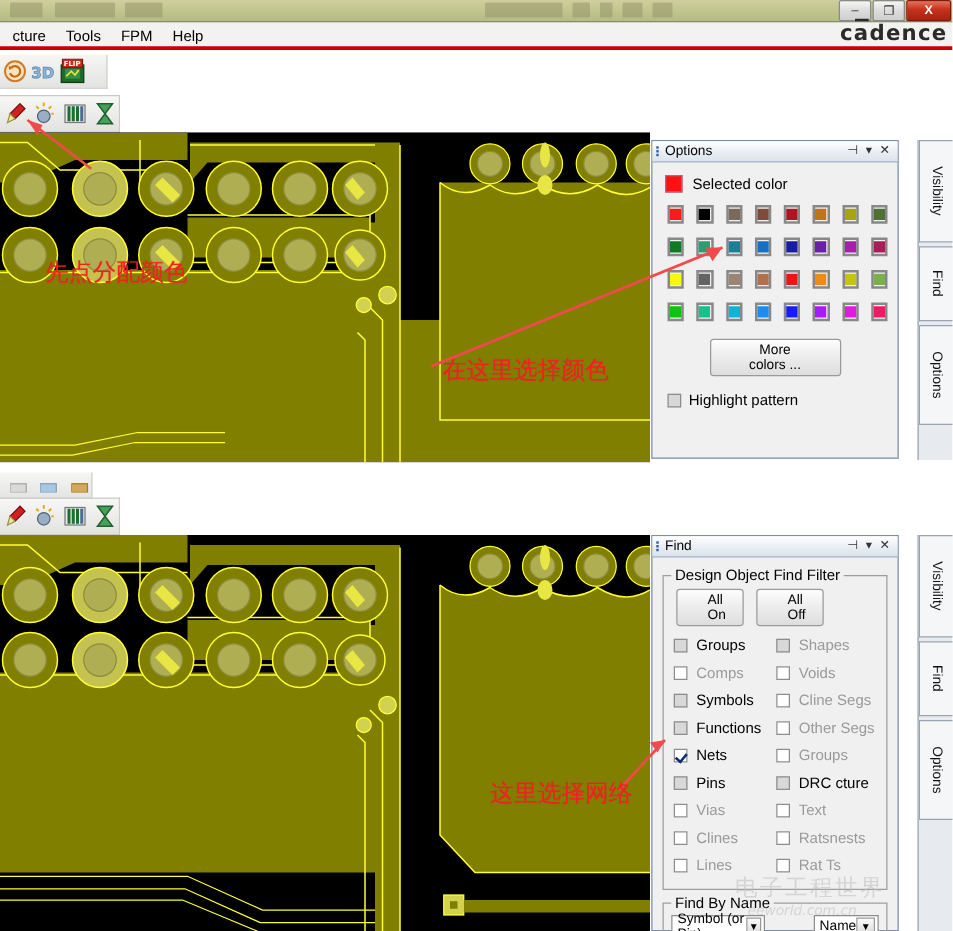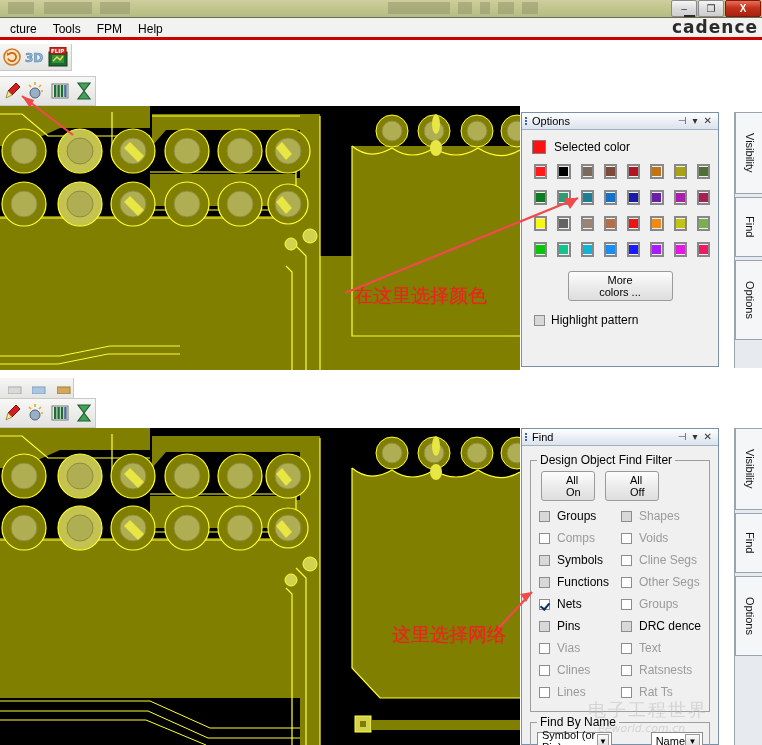--- a/index.html
+++ b/index.html
@@ -54,21 +54,21 @@
     font-family:"DejaVu Sans", sans-serif; font-weight:600;
   }
   .cadence-logo .bar {
     display:inline-block; position:relative;
   }
   .cadence-logo .bar::after{
     content:""; position:absolute; left:1px; right:1px; top:-2px; height:2px; background:#2b2b2b;
   }
 
   .toolbar-a {
-    position:absolute; left:0; top:44px; width:72px; height:27px;
+    position:absolute; left:0; top:44px; width:86px; height:27px;
     background: linear-gradient(to bottom,#f6f6f5 0%, #e3e3e1 100%);
     border:1px solid #c9c9c7; border-left:none; border-top:none;
     display:flex; align-items:center; gap:3px; padding-left:2px;
   }
   .toolbar-b {
     position:absolute; left:0; top:76px; width:96px; height:30px;
     background: linear-gradient(to bottom,#f7f7f6 0%, #e2e2e0 100%);
     border:1px solid #c9c9c7; border-left:none;
     display:flex; align-items:center; gap:4px; padding-left:2px;
   }
@@ -555,20 +555,21 @@
       <span>Options</span>
     </div>
   </div>
 
   <svg class="arrow-layer" width="762" height="370">
     <line x1="73" y1="135" x2="22" y2="96" stroke="#f04a4a" stroke-width="2.2"></line>
     <polygon points="22,96 34,100 30,108" fill="#f04a4a"></polygon>
     <line x1="345" y1="293" x2="578" y2="198" stroke="#f04a4a" stroke-width="2.2"></line>
     <polygon points="578,198 564,198 570,209" fill="#f04a4a"></polygon>
   </svg>
+  <div class="cn-anno" style="left:36px; top:205px;">先点分配颜色</div>
   <div class="cn-anno" style="left:354px; top:283px;">在这里选择颜色</div>
 </div>
 
 <div class="whitegap" style="top:370px; height:22px;"></div>
 
 <div id="bottom-window" style="position:absolute; left:0; top:370px; width:762px; height:375px; overflow:hidden;">
 
   <div style="position:absolute; left:0; top:8px; width:74px; height:22px;
               background:linear-gradient(to bottom,#f6f6f5,#e3e3e1); border:1px solid #c9c9c7; border-left:none; border-top:none;
               display:flex; align-items:center; gap:6px; padding-left:6px;">
@@ -810,21 +811,21 @@
               <div class="filter-item">
                 <span class="chk"></span>
                 <span class="chk-label dim">Other Segs</span>
               </div>
               <div class="filter-item">
                 <span class="chk"></span>
                 <span class="chk-label dim">Groups</span>
               </div>
               <div class="filter-item">
                 <span class="chk grey"></span>
-                <span class="chk-label">DRC dence</span>
+                <span class="chk-label">DRC cture</span>
               </div>
               <div class="filter-item">
                 <span class="chk"></span>
                 <span class="chk-label dim">Text</span>
               </div>
               <div class="filter-item">
                 <span class="chk"></span>
                 <span class="chk-label dim">Ratsnests</span>
               </div>
               <div class="filter-item">

